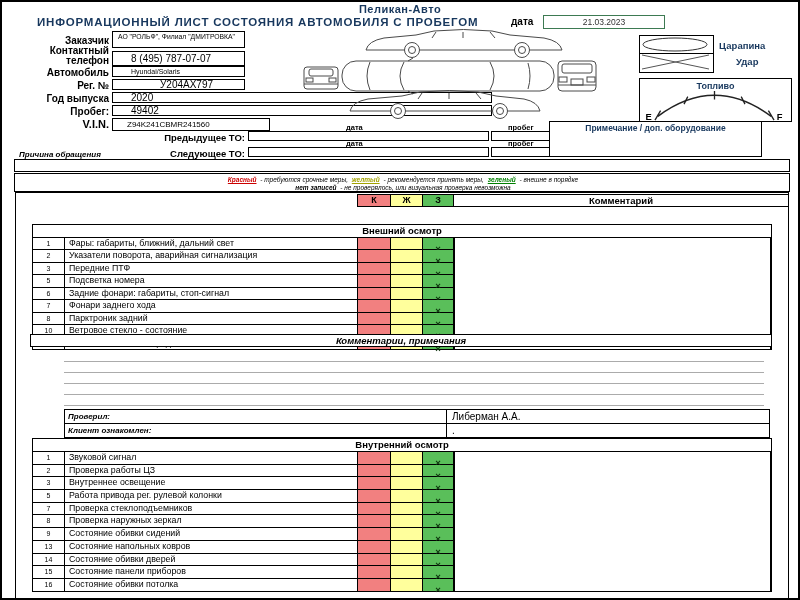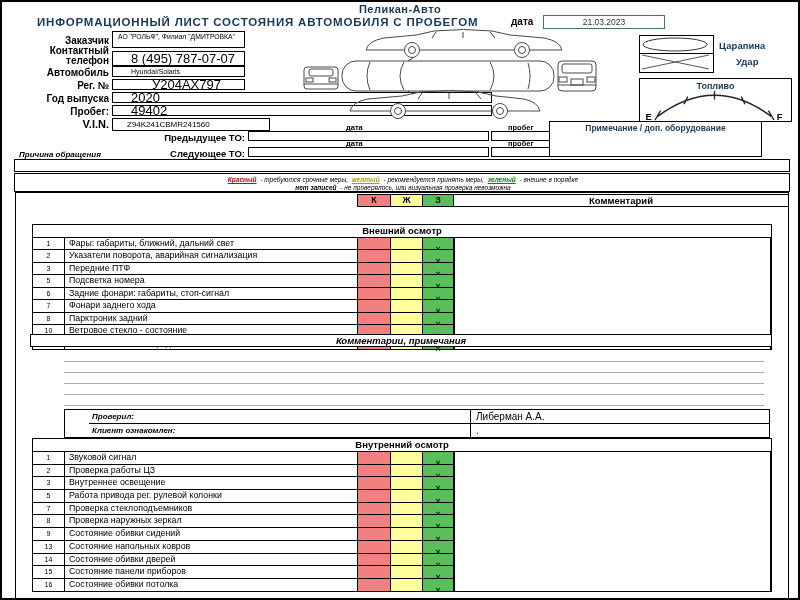--- a/index.html
+++ b/index.html
@@ -10,21 +10,21 @@
   .brand{position:absolute;top:1px;left:0;right:0;text-align:center;font-weight:bold;
          font-size:11px;letter-spacing:.5px;color:var(--navy);}
   .doc-title{position:absolute;left:35px;top:14px;font-weight:bold;font-size:11.5px;
              letter-spacing:.8px;color:var(--navy);white-space:nowrap;}
   .date-label{position:absolute;left:509px;top:14px;font-weight:bold;font-size:10px;}
   .date-box{position:absolute;left:541px;top:13px;width:120px;height:12px;border:1.5px solid var(--date_border);
             text-align:center;font-size:8.5px;line-height:12px;color:#333;background:#fff;}
   
   .flabel{position:absolute;text-align:right;font-weight:bold;font-size:10px;line-height:10px;}
   .fbox{position:absolute;border:1px solid #000;background:#fff;box-sizing:border-box;
-        font-size:13px;line-height:8px;padding:1px 2px 0 18px;overflow:hidden;}
+        font-size:10px;line-height:8px;padding:1px 2px 0 18px;overflow:hidden;}
   .f0l{left:7px;width:100px;top:34px;}        .f0b{left:110px;top:29px;width:133px;height:17px;font-size:6.8px;padding-left:5px;}
   .f1l{left:17px;width:90px;top:44px;}        .f1b{left:110px;top:49px;width:133px;height:15px;line-height:12px;}
   .f2l{left:7px;width:100px;top:66px;}        .f2b{left:110px;top:64px;width:133px;height:11px;font-size:7px;line-height:8.5px;}
   .f3l{left:7px;width:100px;top:79px;}        .f3b{left:110px;top:77px;width:133px;height:11px;line-height:8.5px;text-align:center;}
   .f4l{left:7px;width:100px;top:92px;}        .f4b{left:110px;top:90px;width:380px;height:11px;line-height:8.5px;}
   .f5l{left:7px;width:100px;top:105px;}       .f5b{left:110px;top:103px;width:380px;height:11px;line-height:8.5px;}
   .f6l{left:7px;width:100px;top:117px;font-size:11px;} .f6b{left:110px;top:116px;width:158px;height:13px;font-size:8px;line-height:10px;padding-left:14px;}
   .svc-label{position:absolute;width:112px;text-align:right;font-weight:bold;font-size:9.5px;}
   .svc0{left:131px;top:130px;} .svc1{left:131px;top:146px;}
   .svc-box{position:absolute;height:10px;border:1px solid #000;background:#fff;box-sizing:border-box;}
@@ -72,21 +72,21 @@
   .c.zh{width:32px;background:var(--yellow_cell);}
   .c.z{width:31px;background:var(--green_cell);text-align:center;}
   .xm{font-weight:bold;font-size:9.5px;line-height:10.5px;color:#0d330d;}
   .cmt-overlay{position:absolute;left:421px;top:12px;width:317px;border:1px solid #000;background:#fff;box-sizing:border-box;}
   .ext .cmt-overlay{height:113px;} .int .cmt-overlay{height:141px;}
   
   .cmts-title{position:absolute;left:28px;top:332px;width:742px;height:13px;border:1px solid #000;box-sizing:border-box;background:#fff;
               text-align:center;font-weight:bold;font-style:italic;font-size:9.5px;line-height:12px;}
   .cline{position:absolute;left:62px;width:700px;height:1px;background:#ababab;}
   .sign-table{position:absolute;left:62px;top:407px;width:706px;border:1px solid #000;box-sizing:border-box;background:#fff;}
-  .sign-row{display:flex;height:13px;margin-left:24px;}
+  .sign-row{display:flex;height:13px;}
   .sign-row+.sign-row{border-top:1px solid #000;}
   .sign-label{width:382px;border-right:1px solid #000;box-sizing:border-box;
               font-style:italic;font-weight:bold;font-size:8px;line-height:13px;padding-left:3px;}
   .sign-value{flex:1;font-size:10px;line-height:13px;padding-left:5px;}
   svg{display:block;}
 </style>
 </head>
 <body>
 
 <div class="page">

